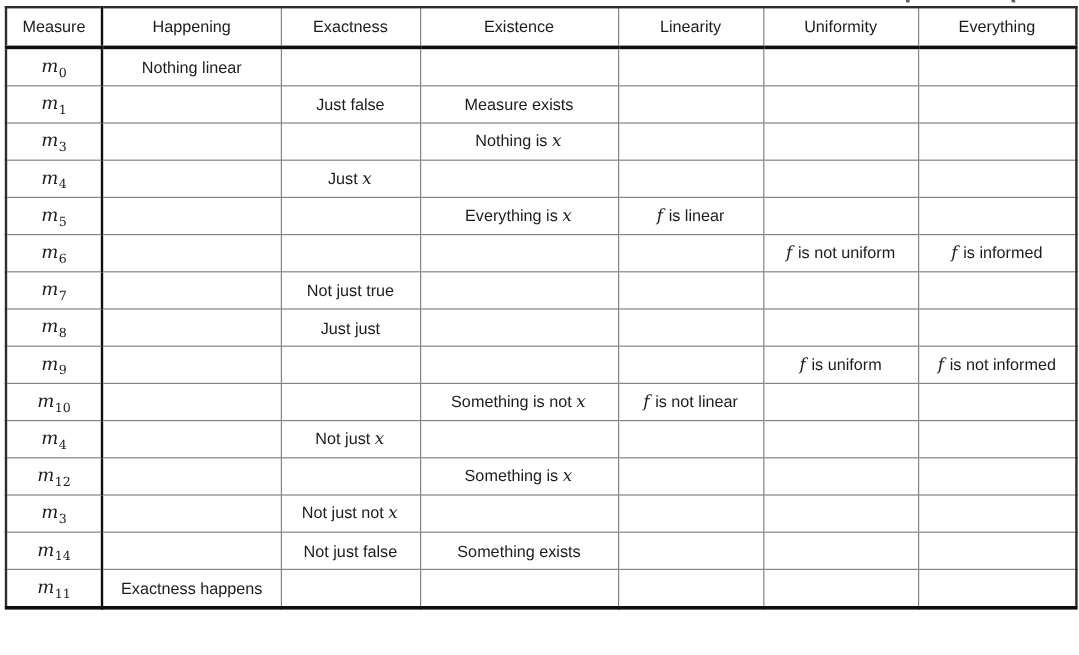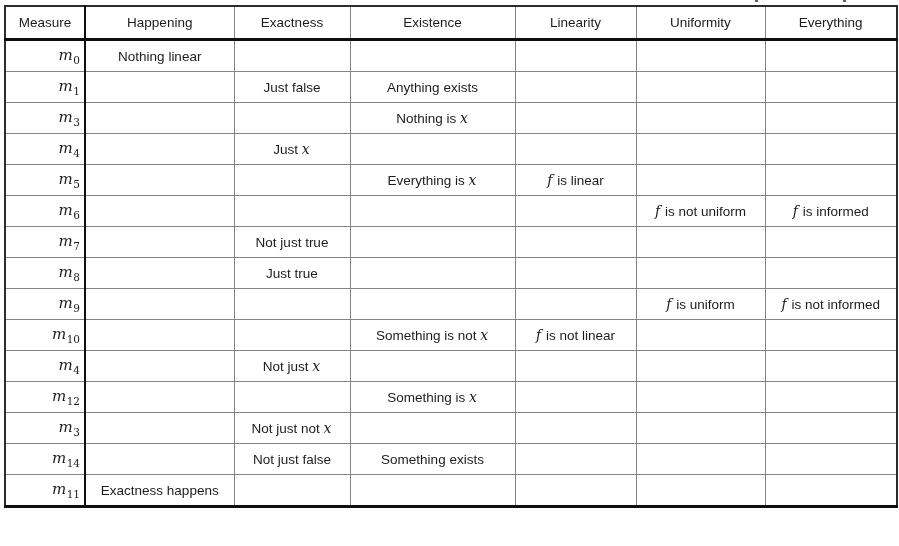--- a/index.html
+++ b/index.html
@@ -51,21 +51,20 @@
   tbody td {
     height: 30px;
     font-size: 13.5px;
   }
   th.measure-h, td.measure {
     border-right: 2.5px solid #0f0f0f;
   }
   td.measure {
     font-family: "DejaVu Serif", serif;
     font-size: 15px;
-    text-align: right;
   }
   td.measure i {
     font-style: italic;
     letter-spacing: 0.5px;
   }
   td.measure sub {
     font-style: normal;
     font-size: 10.5px;
     font-family: "DejaVu Serif", serif;
   }
@@ -111,21 +110,21 @@
       <td></td>
       <td></td>
       <td></td>
       <td></td>
       <td></td>
     </tr>
         <tr>
       <td class="measure"><i>m</i><sub>1</sub></td>
       <td></td>
       <td>Just false</td>
-      <td>Anything exists</td>
+      <td>Measure exists</td>
       <td></td>
       <td></td>
       <td></td>
     </tr>
         <tr>
       <td class="measure"><i>m</i><sub>3</sub></td>
       <td></td>
       <td></td>
       <td>Nothing is <i class="math">x</i></td>
       <td></td>
@@ -164,21 +163,21 @@
       <td></td>
       <td>Not just true</td>
       <td></td>
       <td></td>
       <td></td>
       <td></td>
     </tr>
         <tr>
       <td class="measure"><i>m</i><sub>8</sub></td>
       <td></td>
-      <td>Just true</td>
+      <td>Just just</td>
       <td></td>
       <td></td>
       <td></td>
       <td></td>
     </tr>
         <tr>
       <td class="measure"><i>m</i><sub>9</sub></td>
       <td></td>
       <td></td>
       <td></td>

